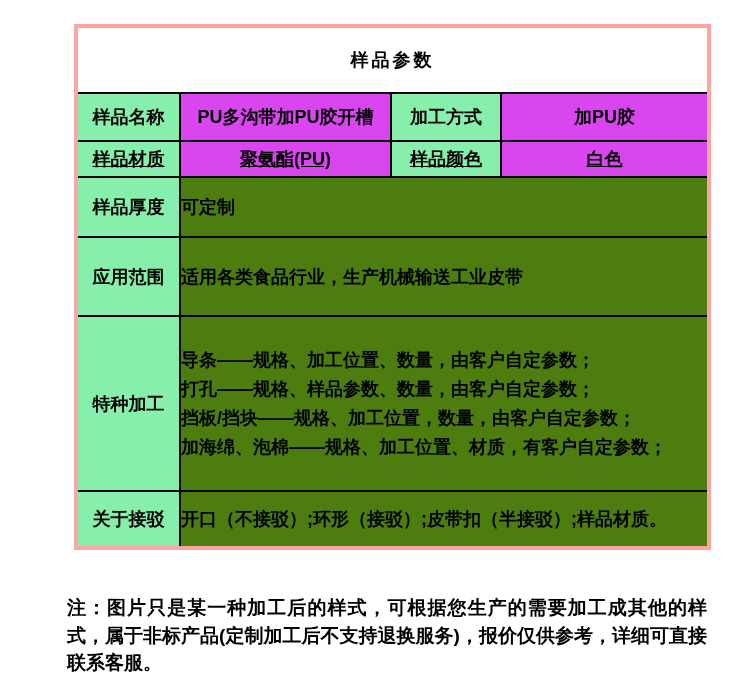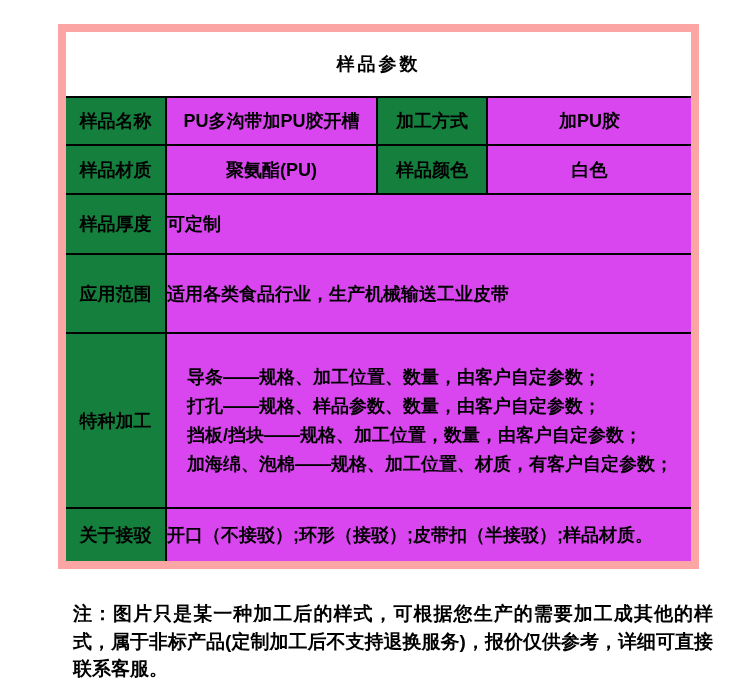--- a/index.html
+++ b/index.html
@@ -11,72 +11,71 @@
     position: relative;
     width: 750px;
     height: 690px;
     font-family: "Liberation Sans", "DejaVu Sans", sans-serif;
     color: #000000;
     font-weight: bold;
     overflow: hidden;
   }
   .spec-table {
     position: absolute;
-    left: 58px;
+    left: 74px;
     top: 24px;
     width: 633px;
     border-collapse: collapse;
     table-layout: fixed;
-    border: 8px solid #fca5a5;
+    border: 4px solid #fca5a5;
   }
   .spec-table th, .spec-table td {
     border: 2px solid #000000;
     padding: 0;
     vertical-align: middle;
     font-size: 18px;
     font-weight: bold;
     overflow: hidden;
   }
   .title-cell {
     height: 64px;
     text-align: center;
     font-size: 31px;
     letter-spacing: 3px;
     background: #ffffff;
   }
   .label-cell {
-    background: #15803d;
+    background: #86efac;
   }
   .value-center {
     text-align: center;
     background: #d946ef;
   }
   .value-left {
     text-align: left;
     padding-left: 16px;
     padding-right: 6px;
-    background: #d946ef;
+    background: #4d7c0f;
   }
   .multi-line div {
     line-height: 29px;
     white-space: nowrap;
-    padding-left: 20px;
   }
   .row-1 { height: 48px; }
-  .row-2 { height: 49px; }
+  .row-2 { height: 36px; text-decoration: underline; }
   .row-3 { height: 60px; }
   .row-4 { height: 79px; }
   .row-5 { height: 175px; }
   .row-6 { height: 57px; }
   .note {
     position: absolute;
     left: 57px;
     top: 584px;
     width: 640px;
-    margin: 16px;
+    margin: 10px;
     font-size: 19px;
     line-height: 27.5px;
     font-weight: bold;
     text-align: justify;
   }
 </style>
 </head>
 <body>
 
 <table class="spec-table">

